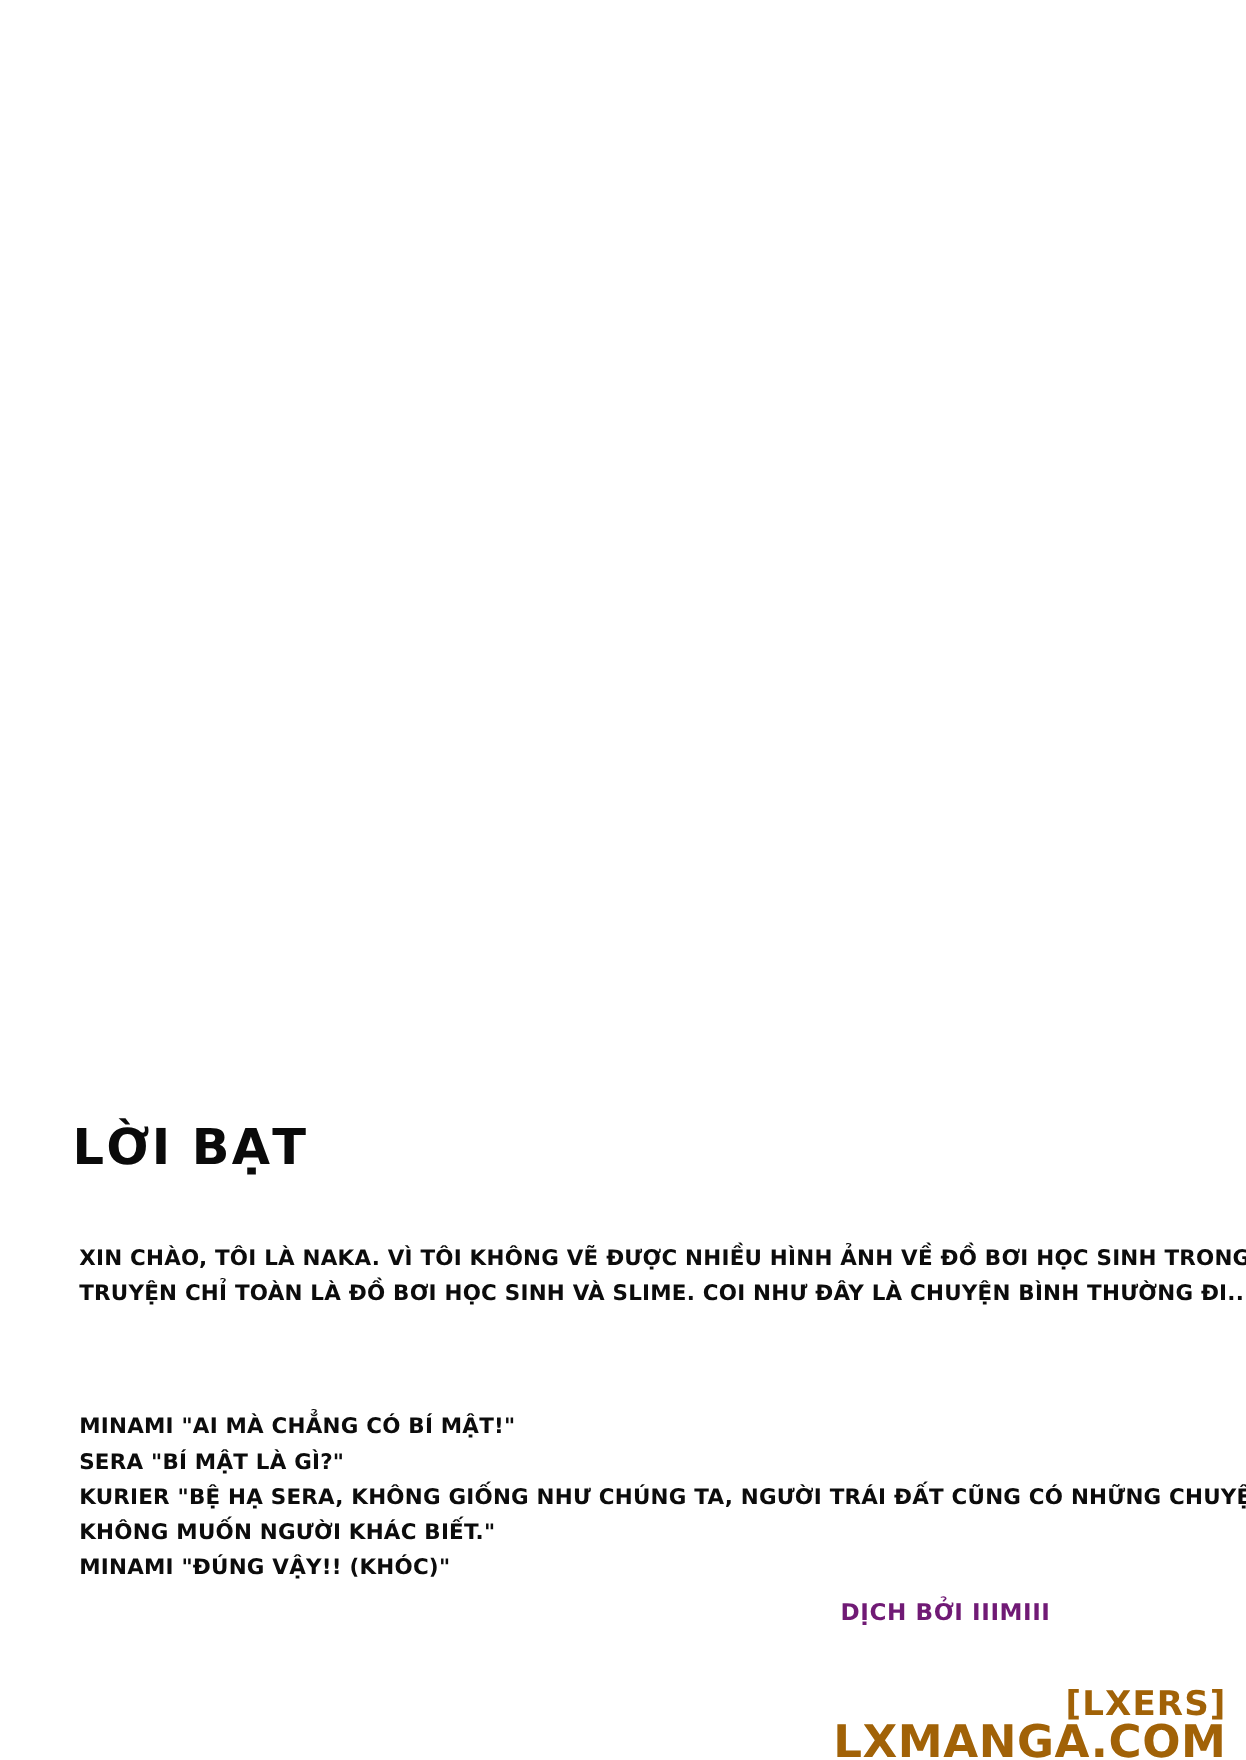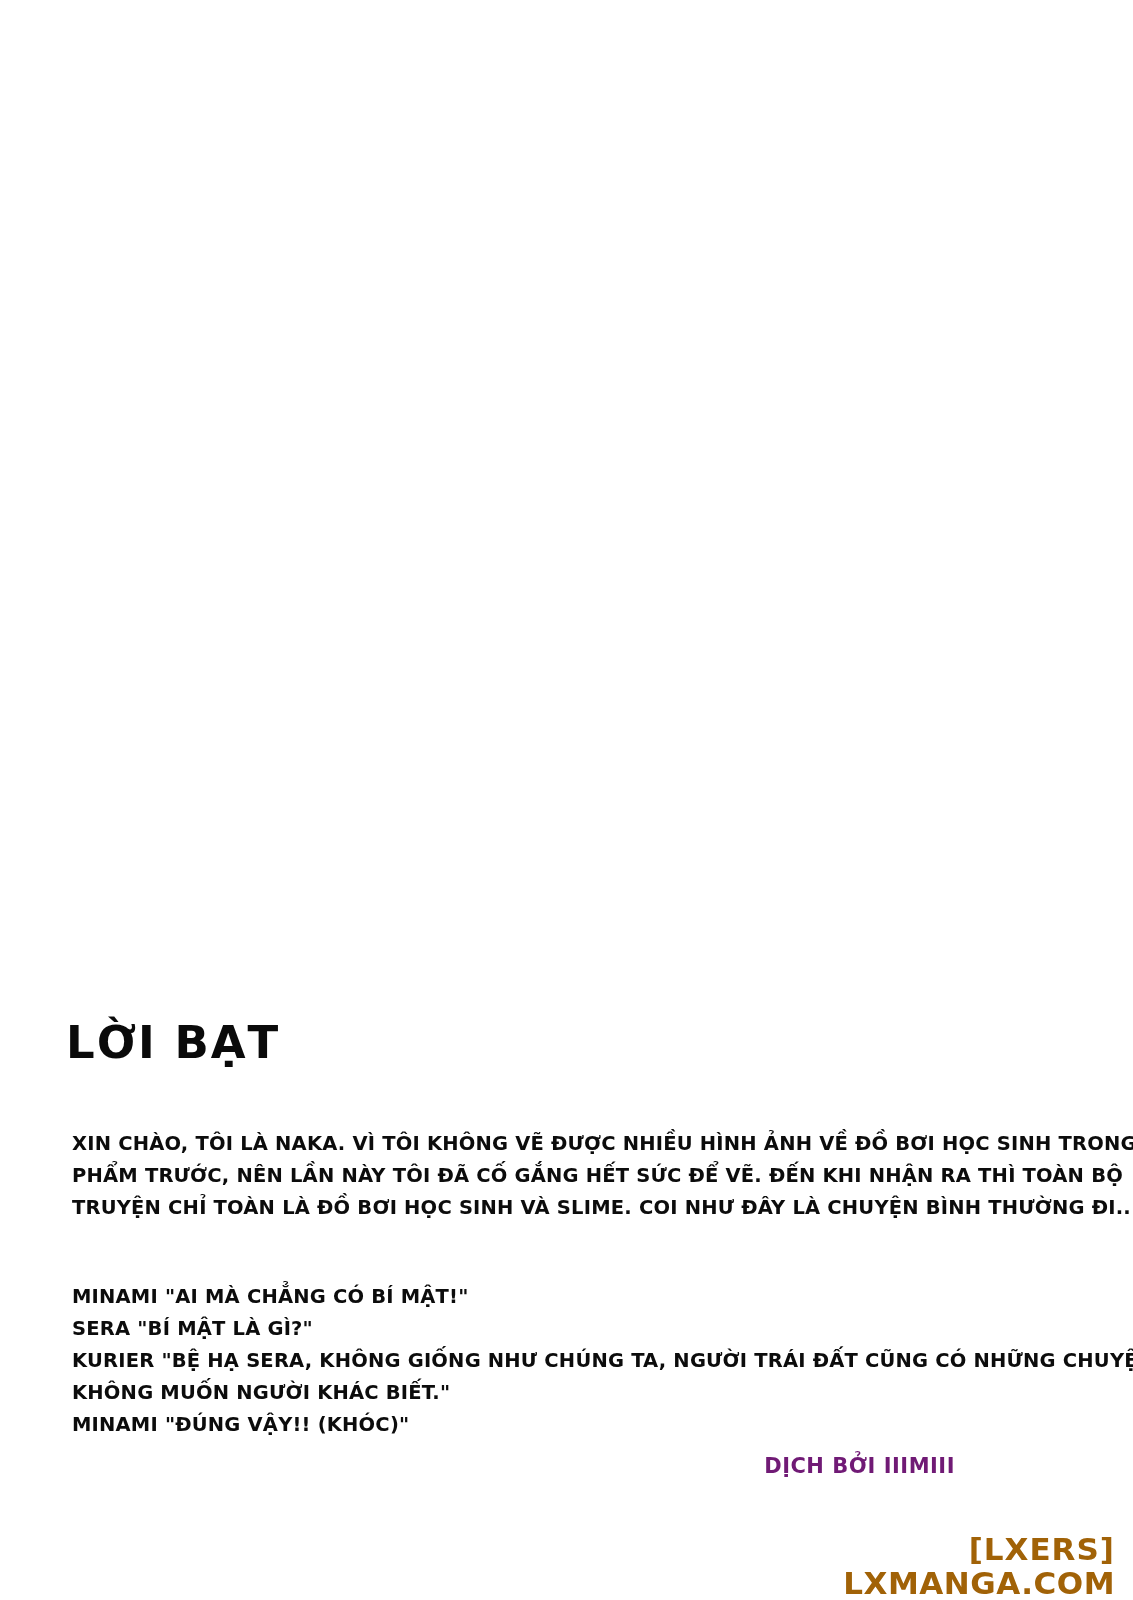--- a/index.html
+++ b/index.html
@@ -58,36 +58,35 @@
     text-align: right;
     color: #a16207;
     font-weight: 700;
   }
   .watermark-line1 {
     font-size: 31px;
     line-height: 34px;
     letter-spacing: 1px;
   }
   .watermark-line2 {
-    font-size: 31px;
+    font-size: 41px;
     line-height: 34px;
     letter-spacing: 0.5px;
     text-align: center;
   }
 </style>
 </head>
 <body>
 
 <div class="page">
 
   <div class="afterword-title">LỜI BẠT</div>
 
   <div class="text-block intro-block">
     <div class="text-line">XIN CHÀO, TÔI LÀ NAKA. VÌ TÔI KHÔNG VẼ ĐƯỢC NHIỀU HÌNH ẢNH VỀ ĐỒ BƠI HỌC SINH TRONG TÁC</div>
-    <div class="text-line">PHẨM TRƯỚC, NÊN LẦN NÀY TÔI ĐÃ CỐ GẮNG HẾT SỨC ĐỂ VẼ. ĐẾN KHI NHẬN RA THÌ TOÀN BỘ</div>
     <div class="text-line">TRUYỆN CHỈ TOÀN LÀ ĐỒ BƠI HỌC SINH VÀ SLIME. COI NHƯ ĐÂY LÀ CHUYỆN BÌNH THƯỜNG ĐI... TÔI</div>
   </div>
 
   <div class="text-block dialogue-block">
     <div class="text-line">MINAMI "AI MÀ CHẲNG CÓ BÍ MẬT!"</div>
     <div class="text-line">SERA "BÍ MẬT LÀ GÌ?"</div>
     <div class="text-line">KURIER "BỆ HẠ SERA, KHÔNG GIỐNG NHƯ CHÚNG TA, NGƯỜI TRÁI ĐẤT CŨNG CÓ NHỮNG CHUYỆN</div>
     <div class="text-line">KHÔNG MUỐN NGƯỜI KHÁC BIẾT."</div>
     <div class="text-line">MINAMI "ĐÚNG VẬY!! (KHÓC)"</div>
   </div>

